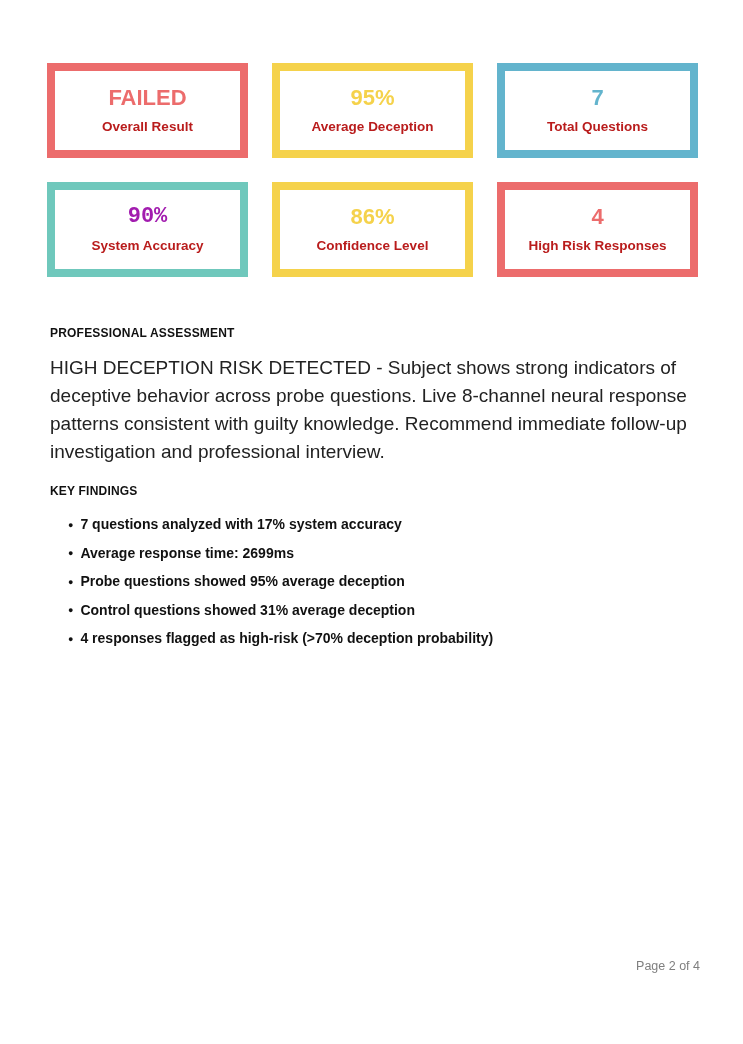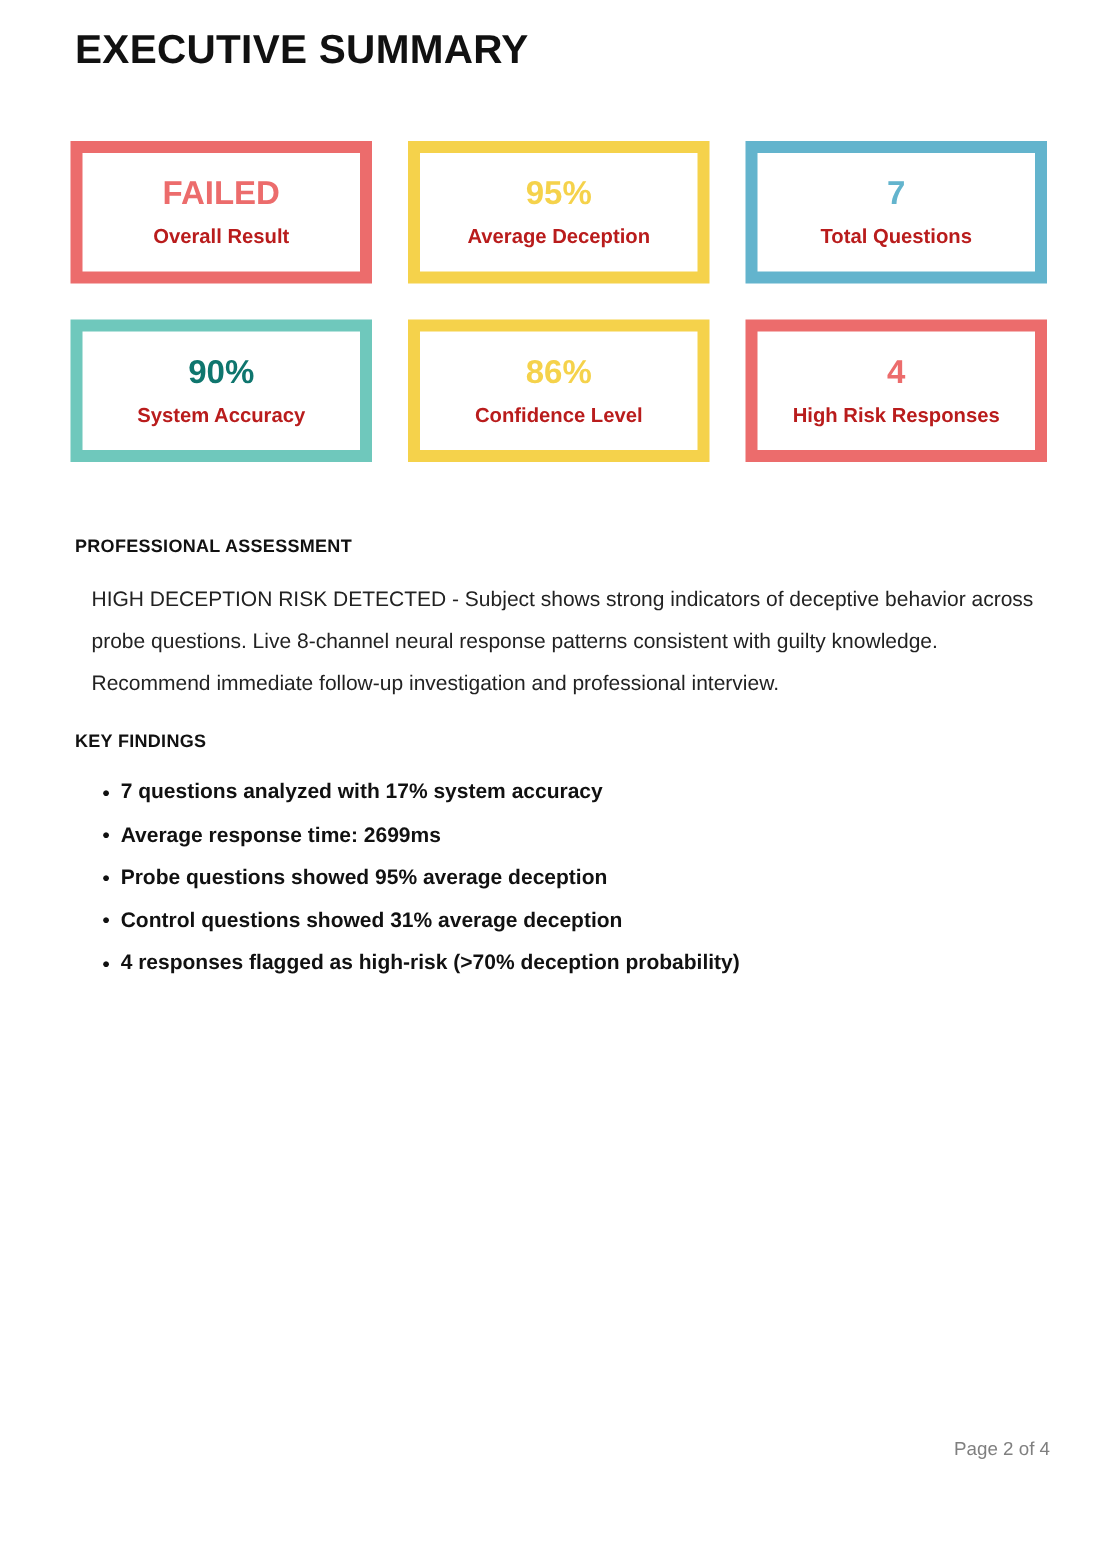--- a/index.html
+++ b/index.html
@@ -57,23 +57,23 @@
   .section-heading {
     font-size: 12px;
     font-weight: bold;
     color: #111111;
     letter-spacing: 0.2px;
     margin-left: 3px;
   }
   .heading-assessment { margin-top: 49px; }
   .assessment-body {
     margin-top: 14px;
-    margin-left: 14px;
+    margin-left: 3px;
     max-width: 652px;
-    font-size: 14px;
+    font-size: 19px;
     line-height: 28px;
     color: #222222;
   }
   .heading-findings { margin-top: 18px; }
   .findings-list {
     list-style: none;
     margin-top: 19px;
     margin-left: 21px;
   }
   .finding-item {
@@ -97,40 +97,39 @@
     right: 43px;
     font-size: 12.5px;
     color: #7f7f7f;
   }
 </style>
 </head>
 <body>
 
 <div class="page">
 
-  <h1 class="page-title">EXECUTIVE SUMMARY</h1>
 
   <div class="cards-grid">
   <div class="card" style="border-color: rgb(236, 108, 108);">
     <div class="card-value" style="color: rgb(236, 108, 108);">FAILED</div>
     <div class="card-label">Overall Result</div>
   </div>
 
   <div class="card" style="border-color: rgb(245, 210, 75);">
     <div class="card-value" style="color: rgb(245, 210, 75);">95%</div>
     <div class="card-label">Average Deception</div>
   </div>
 
   <div class="card" style="border-color: rgb(99, 180, 205);">
     <div class="card-value" style="color: rgb(99, 180, 205);">7</div>
     <div class="card-label">Total Questions</div>
   </div>
 
   <div class="card" style="border-color: rgb(111, 200, 188);">
-    <div class="card-value" style="color: #0f766e;">90%</div>
+    <div class="card-value" style="color: #a21caf; font-family: Liberation Mono, monospace;">90%</div>
     <div class="card-label">System Accuracy</div>
   </div>
 
   <div class="card" style="border-color: rgb(245, 210, 75);">
     <div class="card-value" style="color: rgb(245, 210, 75);">86%</div>
     <div class="card-label">Confidence Level</div>
   </div>
 
   <div class="card" style="border-color: rgb(236, 108, 108);">
     <div class="card-value" style="color: rgb(236, 108, 108);">4</div>

